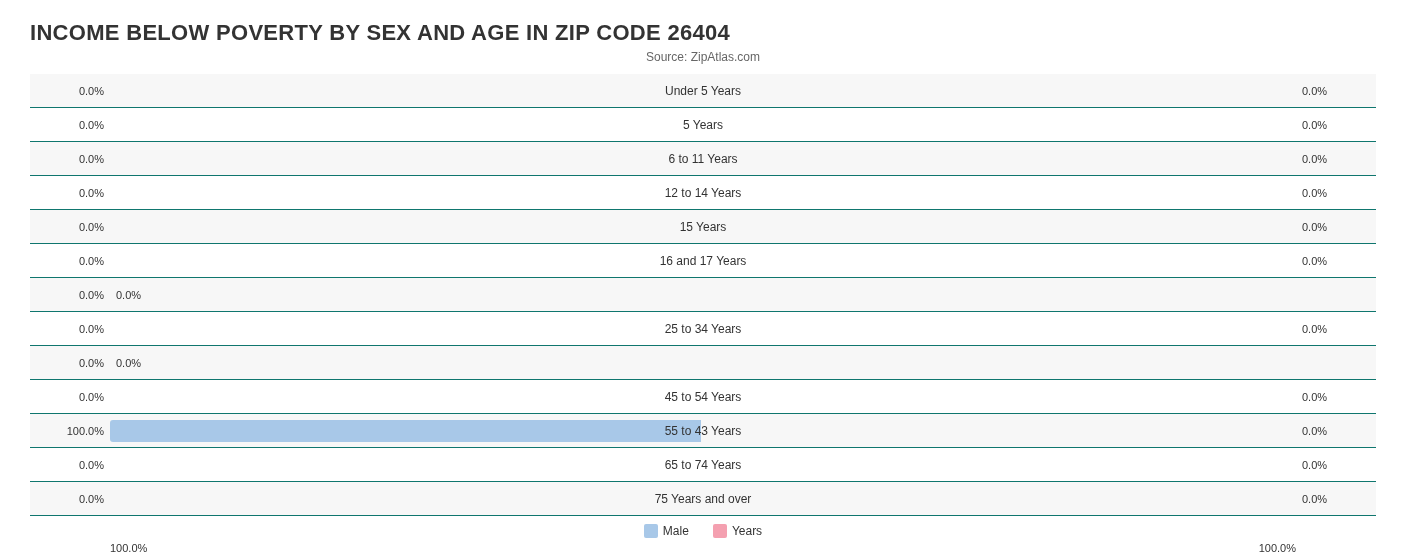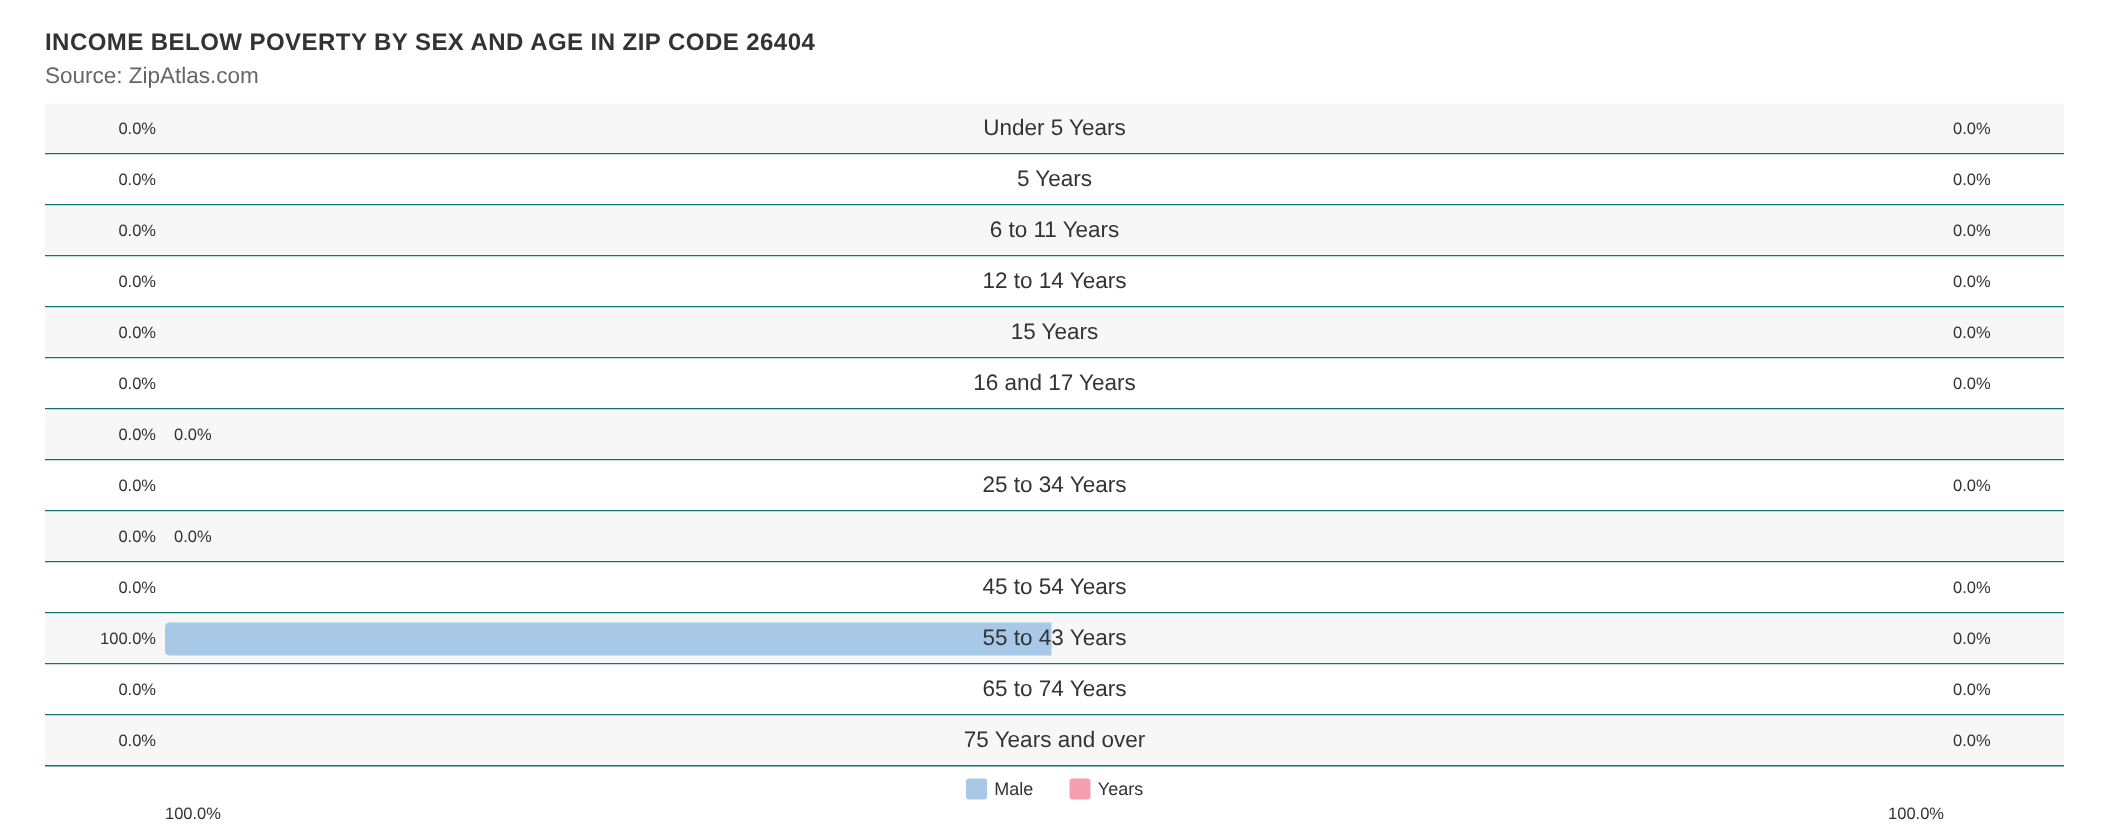--- a/index.html
+++ b/index.html
@@ -4,30 +4,30 @@
   <style>
     * { box-sizing: border-box; margin: 0; padding: 0; }
     body {
       font-family: Arial, sans-serif;
       background: #fff;
       width: 1406px;
       min-height: 558px;
       padding: 20px 30px;
     }
     .chart-title {
-      font-size: 16px;
+      font-size: 22px;
       font-weight: bold;
       color: #333;
       margin-bottom: 4px;
       letter-spacing: 0.3px;
     }
     .source {
-      font-size: 15px;
+      font-size: 12px;
       color: #666;
-      text-align: left;
+      text-align: center;
       margin-bottom: 10px;
     }
     .chart-area {
       width: 100%;
       position: relative;
     }
     .bar-row {
       display: flex;
       align-items: center;
       height: 34px;
@@ -92,21 +92,21 @@
       font-size: 11px;
       color: #333;
       padding-left: 6px;
       flex-shrink: 0;
     }
     .center-pill {
       position: absolute;
       left: 50%;
       transform: translateX(-50%);
       background: transparent;
-      font-size: 15px;
+      font-size: 12px;
       color: #333;
       white-space: nowrap;
       font-weight: 500;
       z-index: 5;
     }
     .legend-row {
       display: flex;
       justify-content: center;
       align-items: center;
       gap: 24px;

